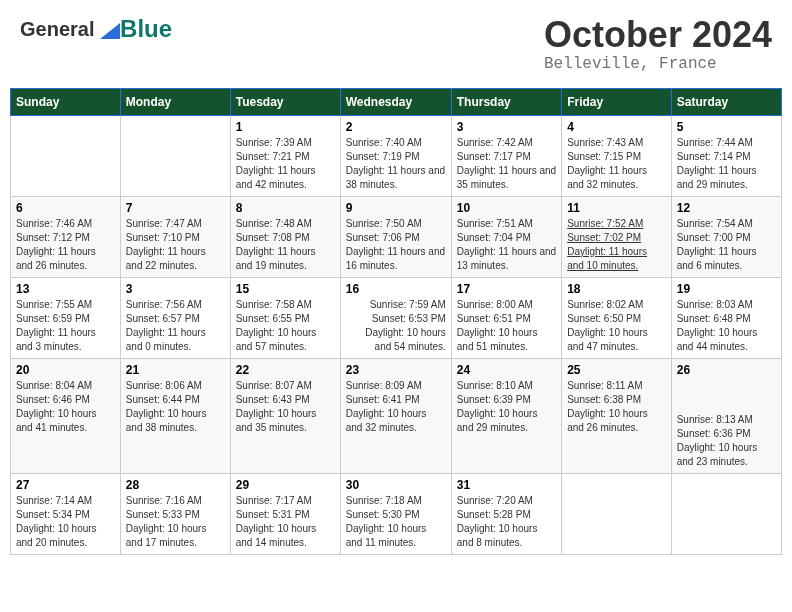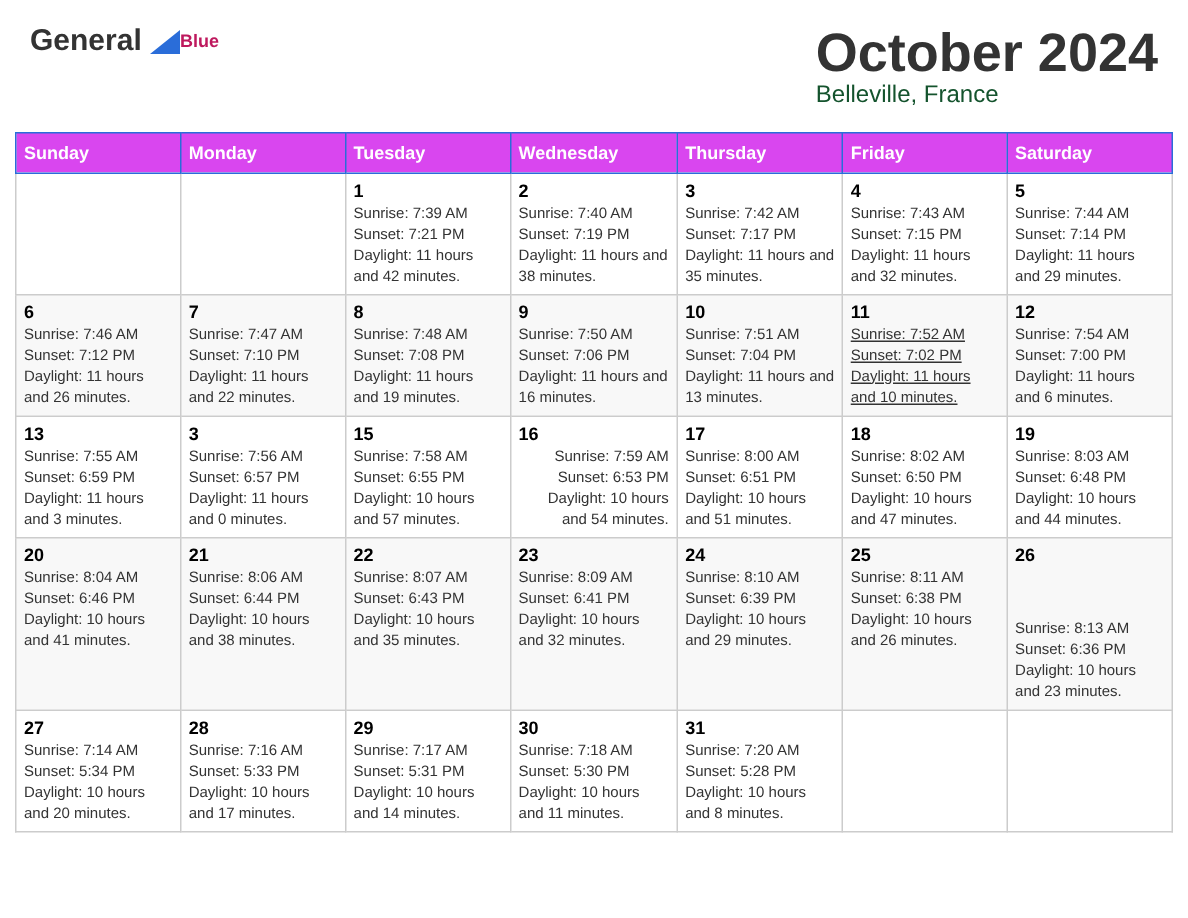--- a/index.html
+++ b/index.html
@@ -34,29 +34,30 @@
     }
     .month-title h1 {
       font-size: 36px;
       font-weight: bold;
       color: #333;
       line-height: 1.1;
     }
     .month-title h2 {
       font-size: 16px;
       font-weight: normal;
-      color: #14532d;
+      color: #737373;
+      font-family: Liberation Mono, monospace;
     }
     table {
       width: 100%;
       border-collapse: collapse;
       font-size: 11px;
     }
     thead th {
-      background-color: #d946ef;
+      background-color: #14532d;
       color: white;
       padding: 6px 5px;
       text-align: left;
       font-weight: bold;
       font-size: 12px;
       border: 1px solid #2a6dd9;
     }
     tbody td {
       border: 1px solid #ccc;
       padding: 4px 5px;
@@ -90,21 +91,21 @@
   <div class="logo">
     <div class="logo-text">
       <span style="color:#333; font-size:20px; font-weight:bold;">
         General
         <svg width="20" height="16" viewBox="0 0 20 16" style="vertical-align:middle; display:inline-block;">
           <polygon points="0,16 20,0 20,16" fill="#2a6dd9"></polygon>
         </svg>
       </span>
     </div>
     <div>
-      <span style="color:#be185d; font-size:12px; font-weight:bold;">Blue</span>
+      <span style="color:#0f766e; font-size:24px; font-weight:bold;">Blue</span>
     </div>
   </div>
   <div class="month-title">
     <h1>October 2024</h1>
     <h2>Belleville, France</h2>
   </div>
 </div>
 
 <table>
   <thead>

